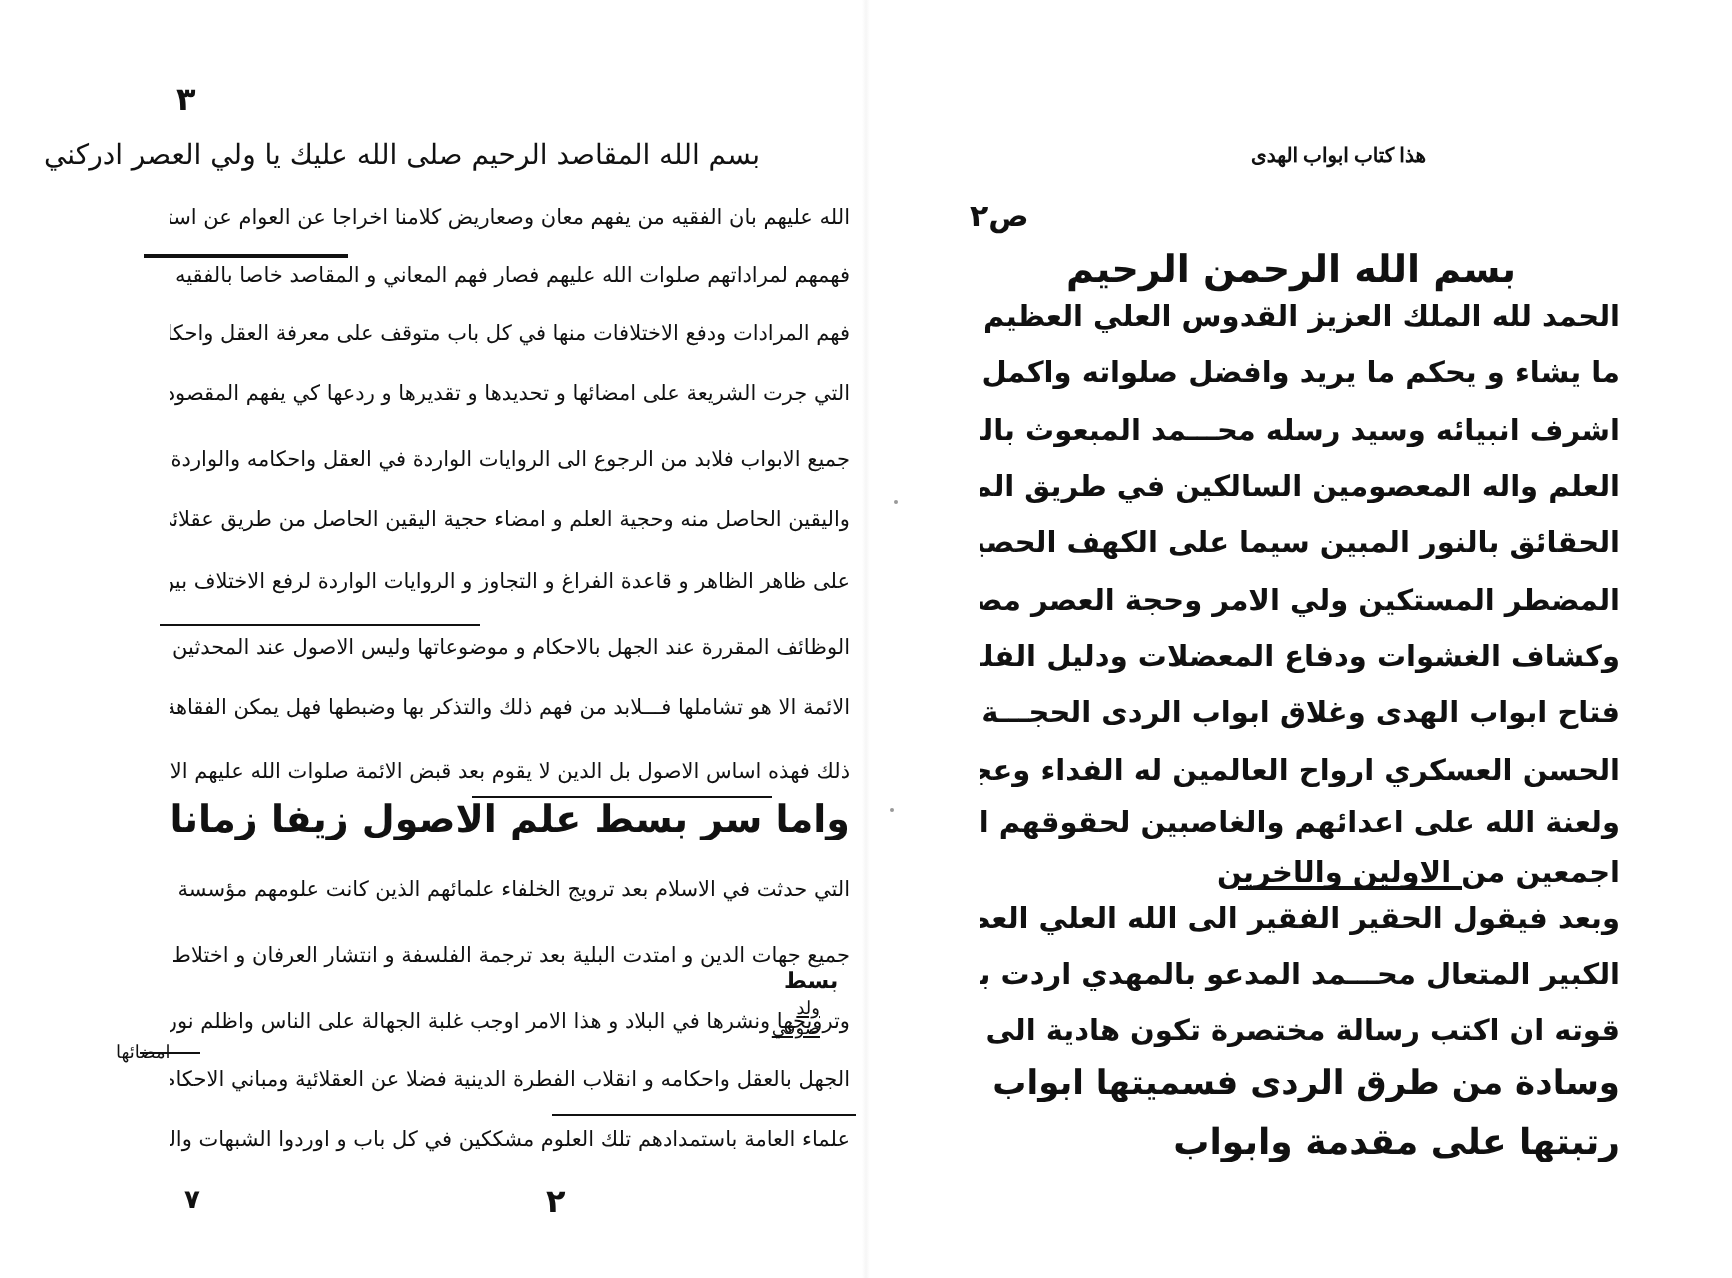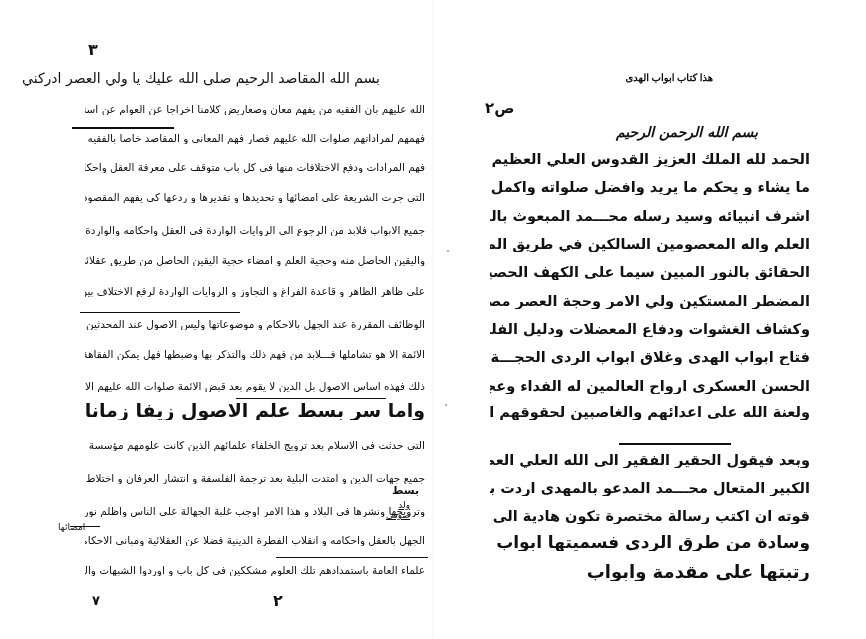--- a/index.html
+++ b/index.html
@@ -10,22 +10,22 @@
     .page-right { left:433px; width:433px; }
     .line { position:absolute; white-space:nowrap; direction:rtl; text-align:right;
             overflow:hidden; line-height:1; }
     .left-line { right:8px; width:340px; font-size:10.5px; letter-spacing:-0.2px; }
     .right-line { right:56px; width:320px; font-size:14.5px; font-weight:bold; letter-spacing:-0.3px; }
     .title-left { position:absolute; top:70px; left:140px; width:240px; text-align:center;
                   direction:rtl; font-size:14px; white-space:nowrap; }
     .title-right { position:absolute; top:72px; left:100px; width:180px; text-align:right;
                    direction:rtl; font-size:10px; font-weight:bold; white-space:nowrap;font-family:Liberation Serif, serif; }
     .folio-right { position:absolute; top:78px; left:52px; font-size:15px; font-weight:bold; direction:rtl;margin-top:21px; }
-    .basmala-right { position:absolute; top:124px; left:145px; width:180px; text-align:right;
-                     direction:rtl; font-size:14px; font-weight:bold; white-space:nowrap;font-style:italic; }
+    .basmala-right { position:absolute; top:124px; left:145px; width:180px; text-align:left;
+                     direction:rtl; font-size:19px; font-weight:bold; white-space:nowrap; }
     .page-number { position:absolute; font-size:16px; font-weight:bold; }
     .rule { position:absolute; height:2px; background:#111; }
     .heading-big { font-size:19px !important; font-weight:bold; }
     .margin-note { position:absolute; font-size:9px; direction:rtl; line-height:1.1; color:#111;margin-top:31px; }
     .scan-dot { position:absolute; width:2px; height:2px; background:#999; border-radius:1px; }
     .gutter { position:absolute; left:431px; top:0; width:4px; height:639px;
               background:linear-gradient(to right,#fff,#f6f6f6,#fff); }
   </style>
 </head>
 <body>
@@ -74,20 +74,21 @@
   <div class="line right-line" style="top:152px;">الحمد لله الملك العزيز القدوس العلي العظيم الذي يفعل</div>
   <div class="line right-line" style="top:180px;">ما يشاء و يحكم ما يريد  وافضل صلواته واكمل تحياته على</div>
   <div class="line right-line" style="top:209px;">اشرف انبيائه وسيد رسله محـــمد المبعوث بالحكمة و</div>
   <div class="line right-line" style="top:237px;">العلم وآله المعصومين السالكين في طريق المعرفة وكشف</div>
   <div class="line right-line" style="top:265px;">الحقائق بالنور المبين سيما على الكهف الحصين وغياث</div>
   <div class="line right-line" style="top:294px;">المضطر المستكين ولي الامر وحجة العصر مصباح الظلمات</div>
   <div class="line right-line" style="top:322px;">وكشاف الغشوات ودفاع المعضلات ودليل الفلوات</div>
   <div class="line right-line" style="top:350px;">فتاح ابواب الهدى وغلاق ابواب الردى الحجـــة ابن</div>
   <div class="line right-line" style="top:379px;">الحسن العسكري ارواح العالمين له الفداء وعجل الله له الفرج</div>
   <div class="line right-line" style="top:405px;">ولعنة الله على اعدائهم والغاصبين لحقوقهم الساترين لعلومهم</div>
+  <div class="line right-line" style="top:430px;">اجمعين من الاولين والآخرين</div>
   <div class="rule" style="top:443px;left:186px;width:112px;height:1.5px;"></div>
   <div class="line right-line" style="top:453px;">وبعد فيقول الحقير الفقير الى الله العلي العظيم</div>
   <div class="line right-line" style="top:481px;">الكبير المتعال محـــمد المدعو بالمهدي اردت بحول الله و</div>
   <div class="line right-line" style="top:509px;">قوته ان اكتب رسالة مختصرة تكون هادية الى ابواب الهدى</div>
   <div class="line right-line" style="top:534px;font-size:17px;">وسادة من طرق الردى فسميتها ابواب الهدى و</div>
   <div class="line right-line" style="top:563px;font-size:18px;">رتبتها على مقدمة وابواب</div>
 
   <div class="scan-dot" style="top:404px;left:12px;"></div>
   <div class="scan-dot" style="top:250px;left:14px;"></div>
 </div>

